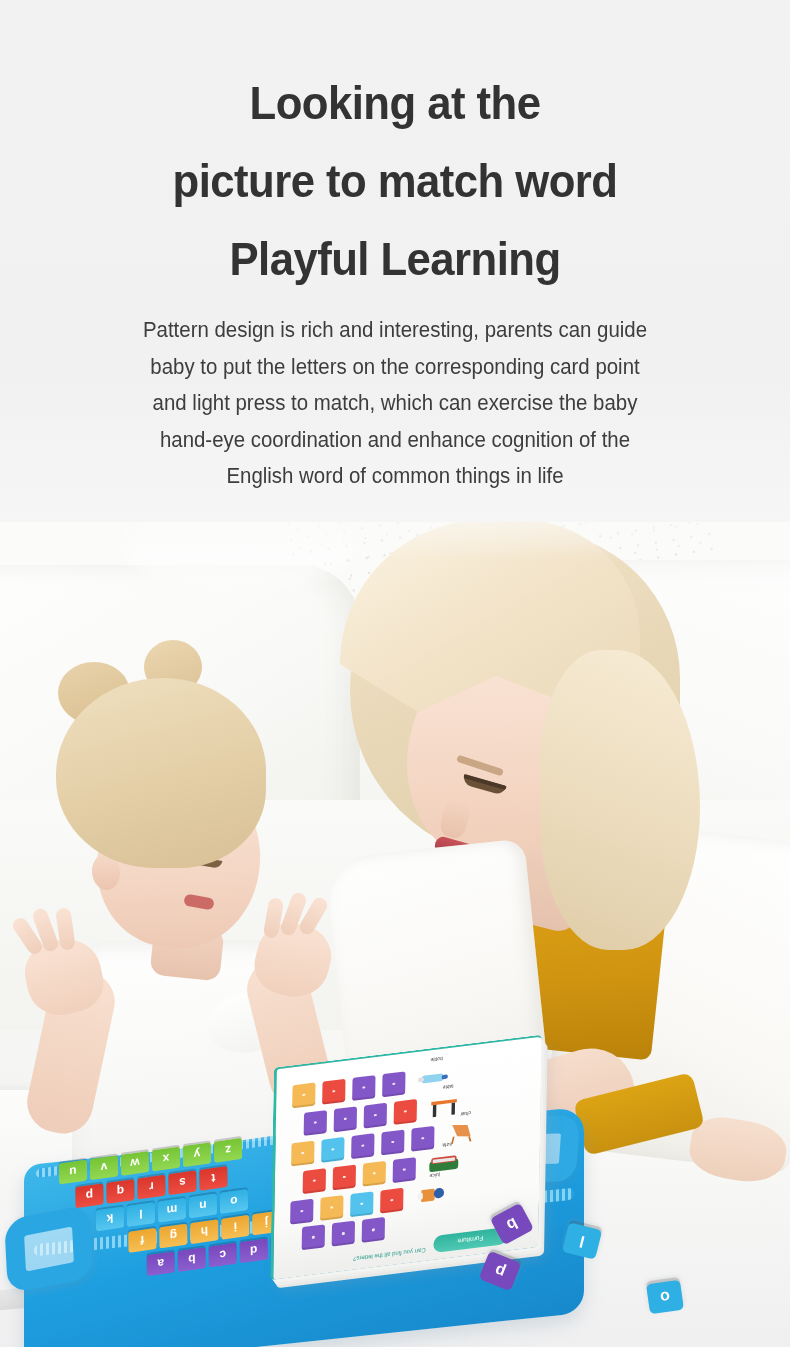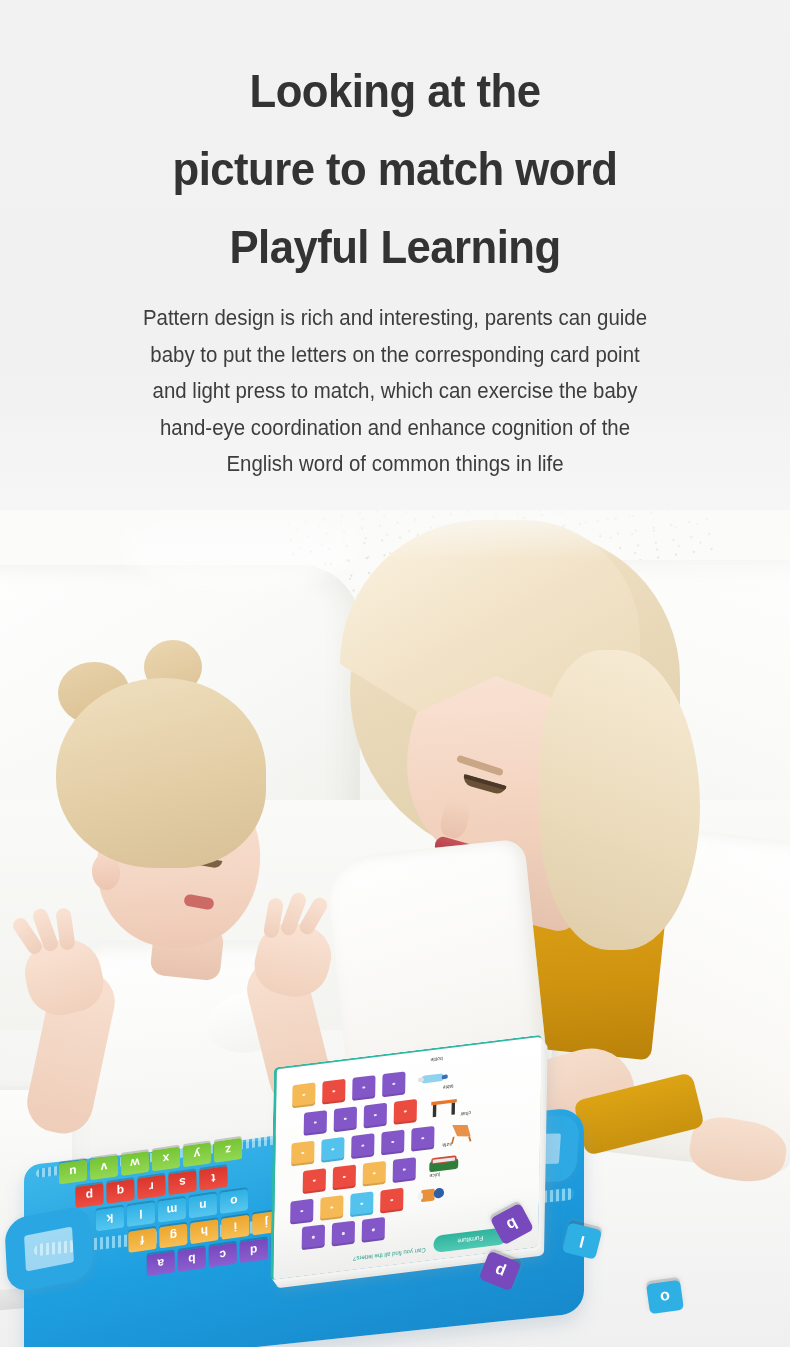--- a/index.html
+++ b/index.html
@@ -11,21 +11,21 @@
   }
   #page {
     position:relative;
     width:790px; height:1347px;
     background:#f2f2f2;
     overflow:hidden;
   }
 
   
   .text-block {
-    position:absolute; left:0; top:0;
+    position:absolute; left:0; top:12px;
     width:790px; height:510px;
     background:linear-gradient(180deg,#f2f2f2 0%,#f1f1f1 72%,#f6f6f6 100%);
     z-index:6;
   }
   .headline {
     position:absolute; left:0; top:52px; width:790px;
     text-align:center;
     color:#333333;
     font-weight:700;
     font-size:47px;

